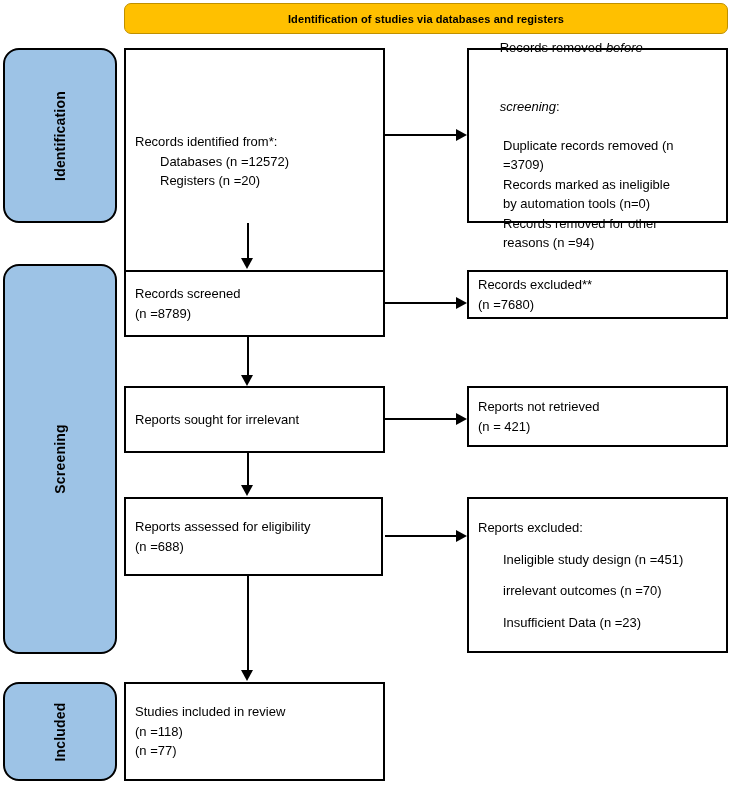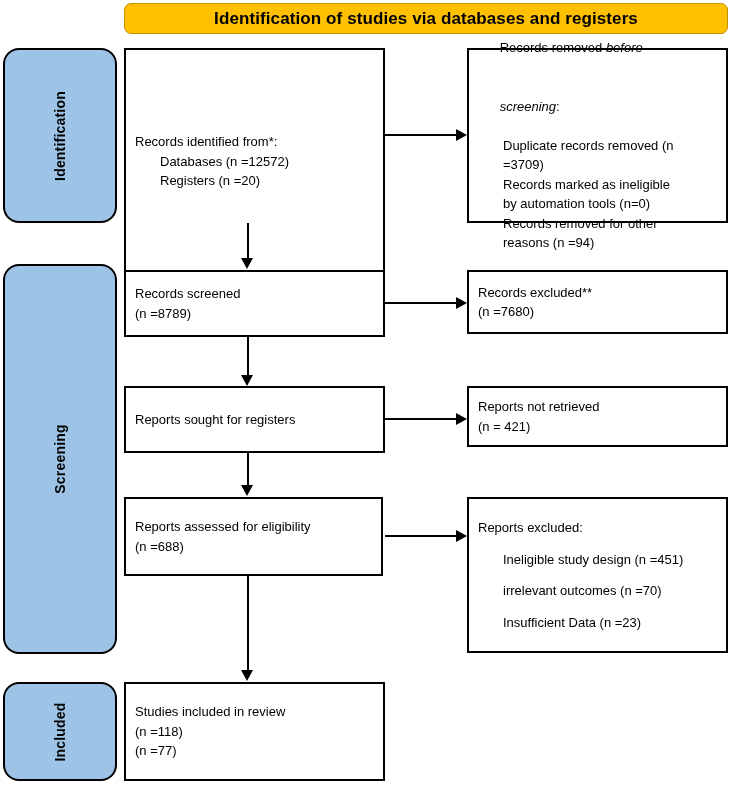--- a/index.html
+++ b/index.html
@@ -28,21 +28,21 @@
     height: 31px;
     background: #FFC000;
     border: 1.5px solid #BF9000;
     border-radius: 7px;
     box-sizing: border-box;
     display: flex;
     align-items: center;
     justify-content: center;
   }
   .phase-banner-label {
-    font-size: 17px;
+    font-size: 11px;
     font-weight: bold;
     color: #000000;
     letter-spacing: 0.1px;
     text-align: left;
   }
 
   
   .stage-bar {
     position: absolute;
     left: 3px;
@@ -84,21 +84,21 @@
     color: #000000;
     white-space: pre-wrap;
   }
   .node-line.indent { padding-left: 25px; }
   .node-line .ital  { font-style: italic; }
 
   
   #box-identified       { left: 124px; top: 48px;  width: 261px; height: 227px; }
   #box-removed          { left: 467px; top: 48px;  width: 261px; height: 175px; }
   #box-screened         { left: 124px; top: 270px; width: 261px; height: 67px;  }
-  #box-excluded         { left: 467px; top: 270px; width: 261px; height: 64px;  }
+  #box-excluded         { left: 467px; top: 270px; width: 261px; height: 49px;  }
   #box-sought           { left: 124px; top: 386px; width: 261px; height: 67px;  }
   #box-not-retrieved    { left: 467px; top: 386px; width: 261px; height: 61px;  }
   #box-assessed         { left: 124px; top: 497px; width: 259px; height: 79px;  }
   #box-reports-excluded { left: 467px; top: 497px; width: 261px; height: 156px; gap: 12px; }
   #box-included         { left: 124px; top: 682px; width: 261px; height: 99px;  }
 
   
   .conn-h {
     position: absolute;
     height: 2px;
@@ -184,21 +184,21 @@
     <div class="node-line">(n =7680)</div>
   </div>
 
   <div class="conn-h" style="left:385px; top:302px; width:71px;"></div>
   <div class="arrow-right" style="left:456px; top:296.5px;"></div>
 
   <div class="conn-v" style="left:247px; top:337px; height:38px;"></div>
   <div class="arrow-down" style="left:241px; top:375px;"></div>
 
   <div class="node-box" id="box-sought">
-    <div class="node-line">Reports sought for registers</div>
+    <div class="node-line">Reports sought for irrelevant</div>
   </div>
 
   <div class="node-box" id="box-not-retrieved">
     <div class="node-line">Reports not retrieved</div>
     <div class="node-line">(n = 421)</div>
   </div>
 
   <div class="conn-h" style="left:385px; top:418px; width:71px;"></div>
   <div class="arrow-right" style="left:456px; top:412.5px;"></div>
 

